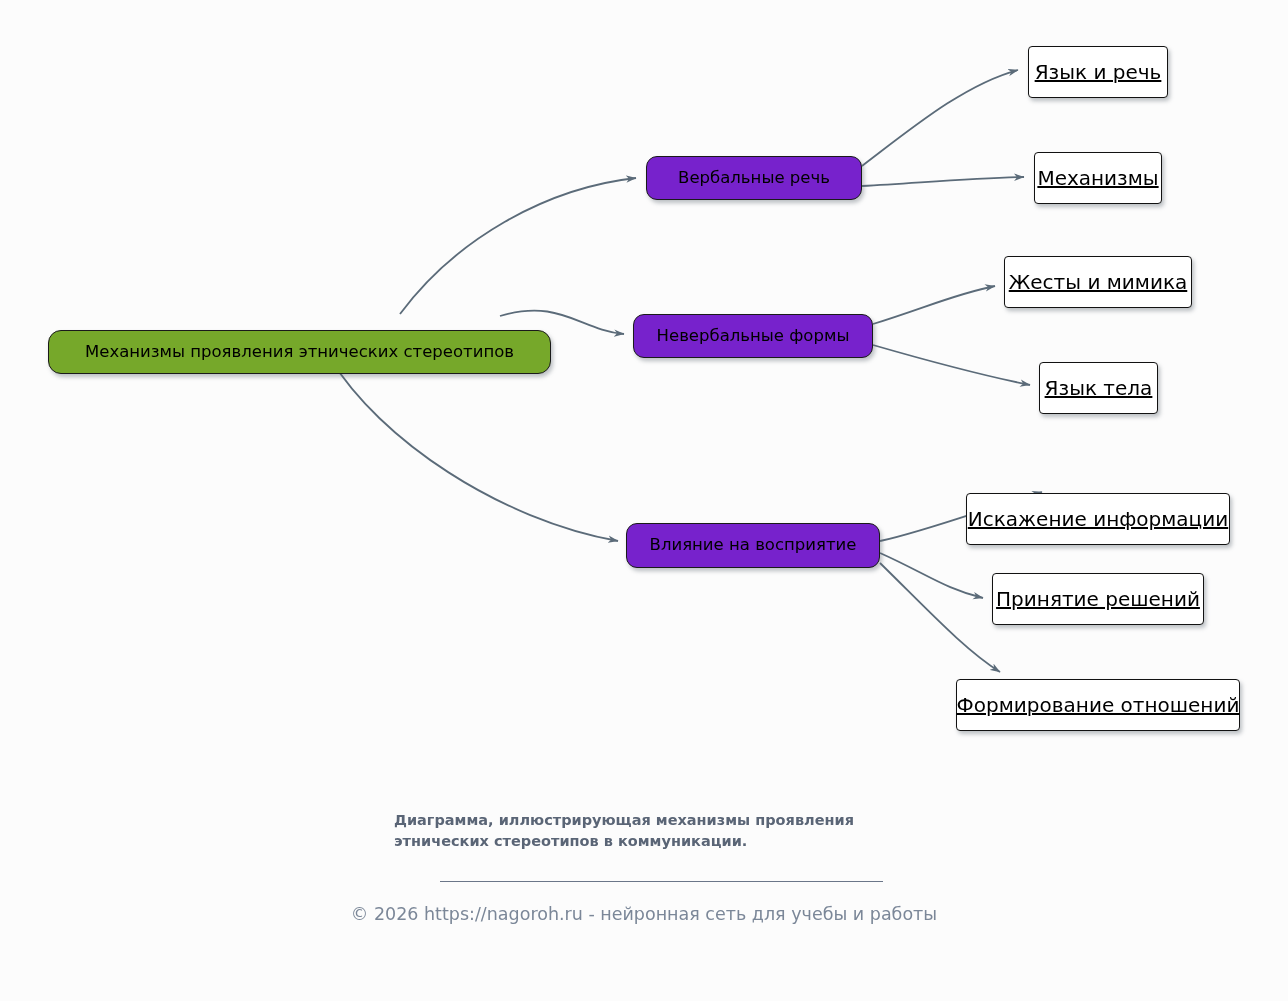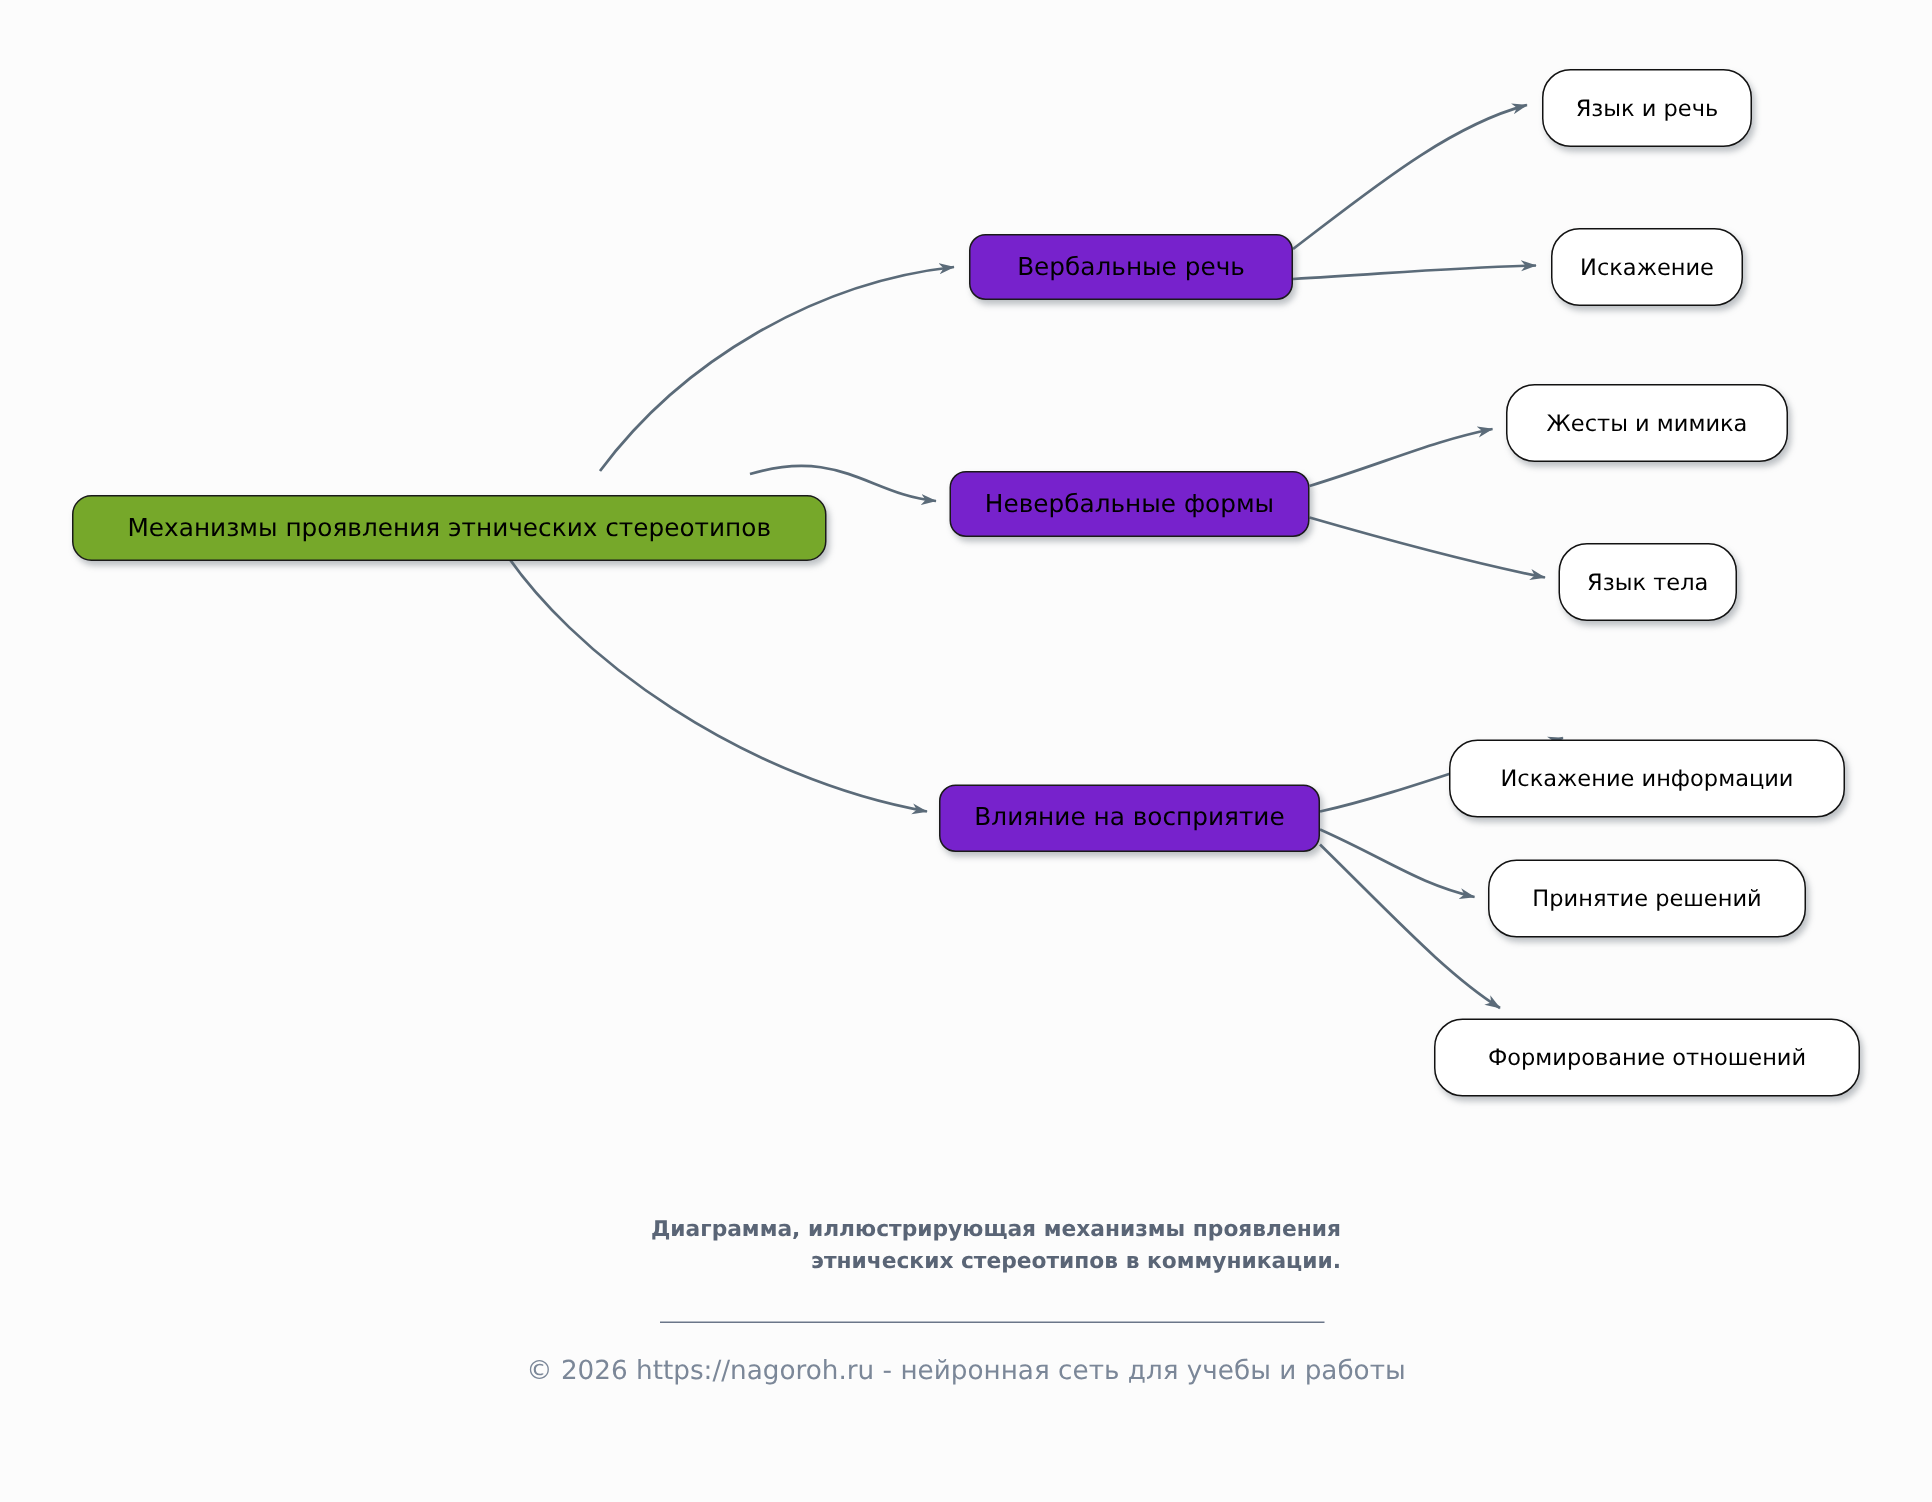--- a/index.html
+++ b/index.html
@@ -54,30 +54,31 @@
   .node-branch {
     background: #7722cc;
     border: 1.6px solid #1a1a1a;
     border-radius: 11px;
     font-size: 16.5px;
   }
 
   .node-leaf {
     background: #ffffff;
     border: 1.7px solid #121212;
-    border-radius: 19px;
-    font-size: 15px;
+    border-radius: 4px;
+    font-size: 20px;
+    text-decoration: underline;
   }
 
   .caption {
     position: absolute;
     left: 394px;
     top: 810px;
     width: 500px;
-    text-align: right;
+    text-align: left;
     font-size: 14.5px;
     font-weight: bold;
     line-height: 1.45;
     color: #5a6576;
     font-family: "DejaVu Sans", "Liberation Sans", sans-serif;
   }
 
   .divider {
     position: absolute;
     left: 440px;
@@ -127,21 +128,21 @@
     <span>Механизмы проявления этнических стереотипов</span>
   </div>
 
   <div class="node node-branch" style="left: 646px; top: 156px; width: 216px; height: 44px; background: rgb(119, 34, 204); color: rgb(0, 0, 0);">
     <span>Вербальные речь</span>
   </div>
   <div class="node node-leaf" style="left: 1028px; top: 46px; width: 140px; height: 52px; background: rgb(255, 255, 255); color: rgb(0, 0, 0);">
     <span>Язык и речь</span>
   </div>
   <div class="node node-leaf" style="left: 1034px; top: 152px; width: 128px; height: 52px; background: rgb(255, 255, 255); color: rgb(0, 0, 0);">
-    <span>Искажение</span>
+    <span>Механизмы</span>
   </div>
 
   <div class="node node-branch" style="left: 633px; top: 314px; width: 240px; height: 44px; background: rgb(119, 34, 204); color: rgb(0, 0, 0);">
     <span>Невербальные формы</span>
   </div>
   <div class="node node-leaf" style="left: 1004px; top: 256px; width: 188px; height: 52px; background: rgb(255, 255, 255); color: rgb(0, 0, 0);">
     <span>Жесты и мимика</span>
   </div>
   <div class="node node-leaf" style="left: 1039px; top: 362px; width: 119px; height: 52px; background: rgb(255, 255, 255); color: rgb(0, 0, 0);">
     <span>Язык тела</span>

